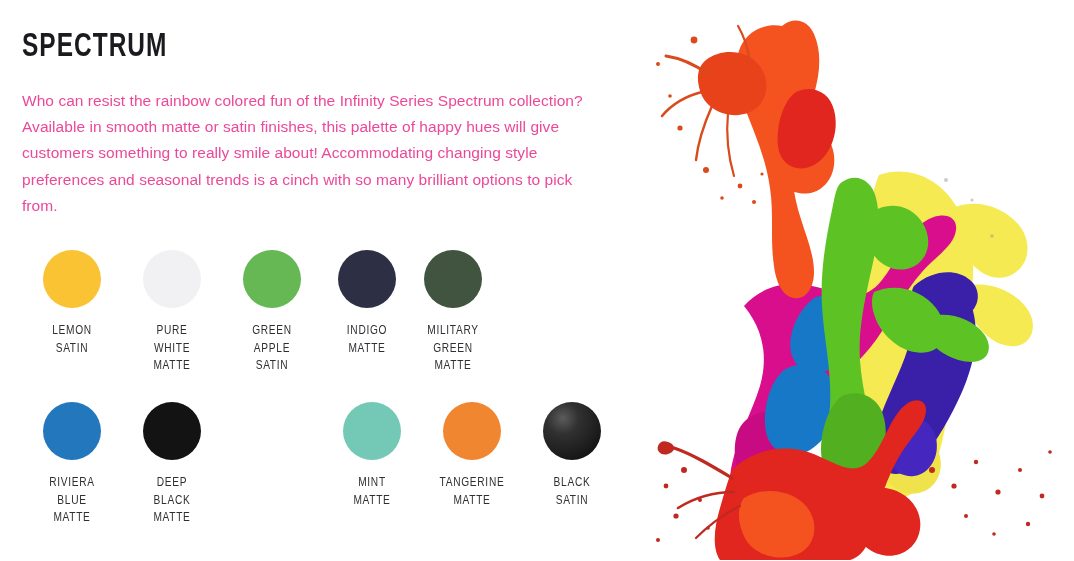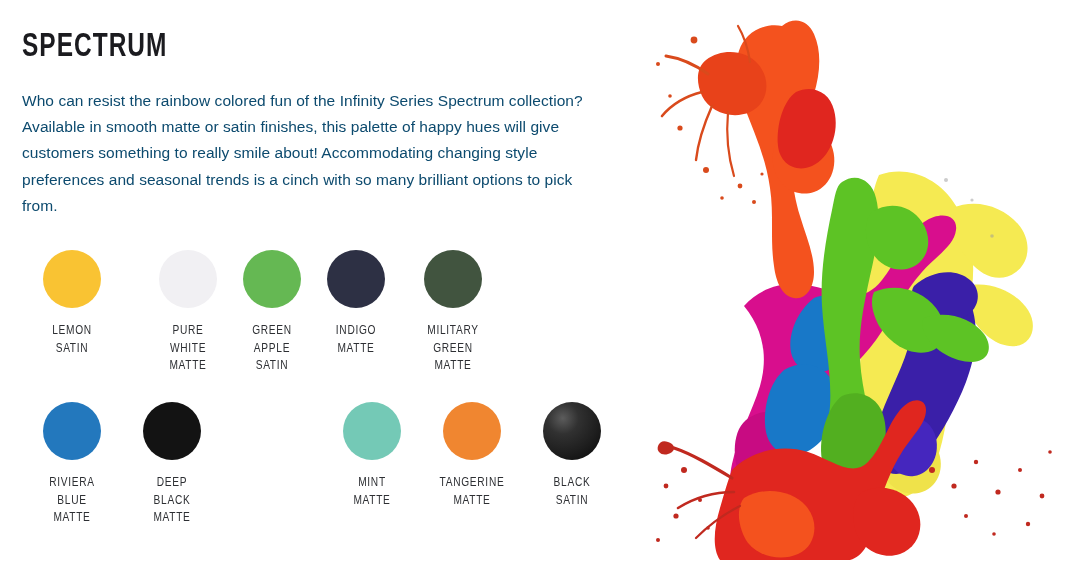--- a/index.html
+++ b/index.html
@@ -23,21 +23,21 @@
     font-weight:700;
     color:#1b1b1f;
     transform:scaleX(.72);
     transform-origin:left center;
     white-space:nowrap;
   }
 
   .blurb{
     position:absolute;left:22px;top:88px;width:566px;
     font-size:15.5px;line-height:26.2px;
-    color:#0c4a6e;
+    color:#ec4899;
     letter-spacing:.05px;
   }
 
   
   .grid{position:absolute;left:22px;top:250px;width:600px;}
   .row{position:relative;height:152px;}
   .cell{
     position:absolute;top:0;width:100px;
     display:flex;flex-direction:column;align-items:center;
   }
@@ -76,33 +76,33 @@
     <div class="blurb">Who can resist the rainbow colored fun of the Infinity Series Spectrum collection? Available in smooth matte or satin finishes, this palette of happy hues will give customers something to really smile about! Accommodating changing style preferences and seasonal trends is a cinch with so many brilliant options to pick from.</div>
 
     <div class="grid">
 
       <div class="row">
         <div class="cell" style="left:0px">
           <div class="dot" style="background: rgb(249, 195, 51);"></div>
           <div class="caption">LEMON
 SATIN</div>
         </div>
-        <div class="cell" style="left:116px">
+        <div class="cell" style="left:100px">
           <div class="dot" style="background: rgb(241, 240, 243);"></div>
           <div class="caption">PURE
 WHITE
 MATTE</div>
         </div>
         <div class="cell" style="left:200px">
           <div class="dot" style="background: rgb(101, 184, 83);"></div>
           <div class="caption">GREEN
 APPLE
 SATIN</div>
         </div>
-        <div class="cell" style="left:284px">
+        <div class="cell" style="left:295px">
           <div class="dot" style="background: rgb(45, 48, 68);"></div>
           <div class="caption">INDIGO
 MATTE</div>
         </div>
         <div class="cell" style="left:381px">
           <div class="dot" style="background: rgb(65, 84, 63);"></div>
           <div class="caption">MILITARY
 GREEN
 MATTE</div>
         </div>

